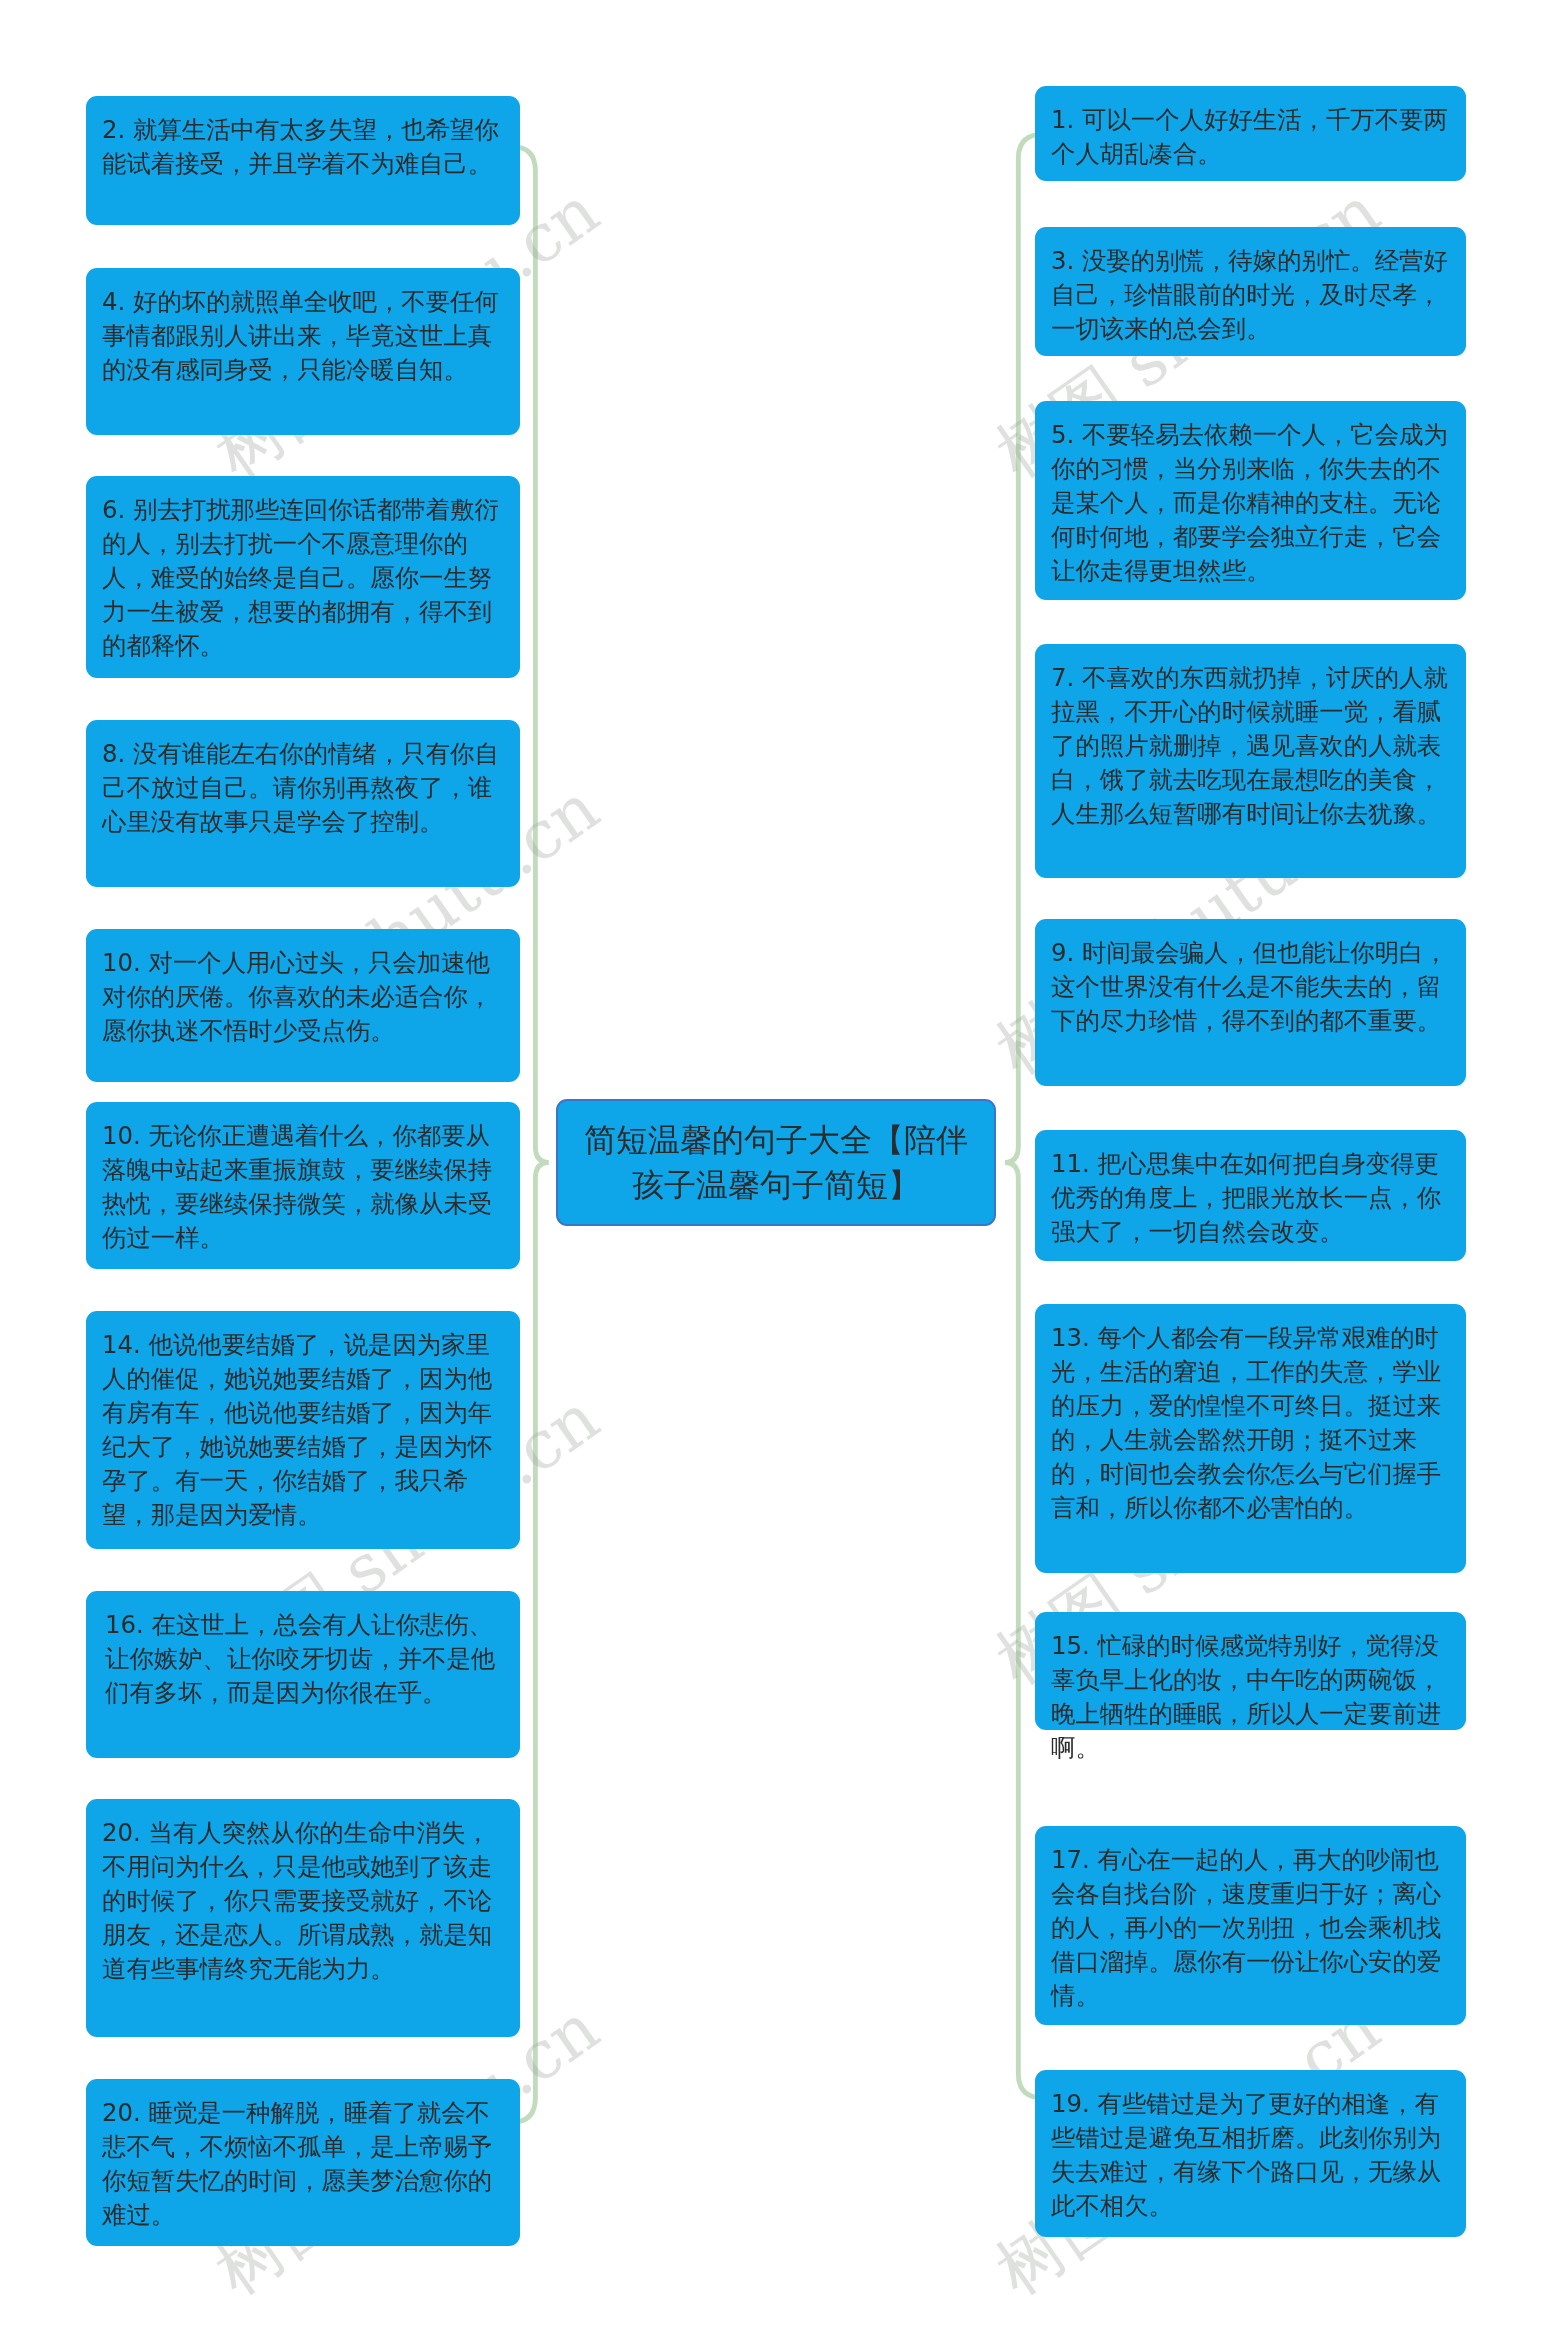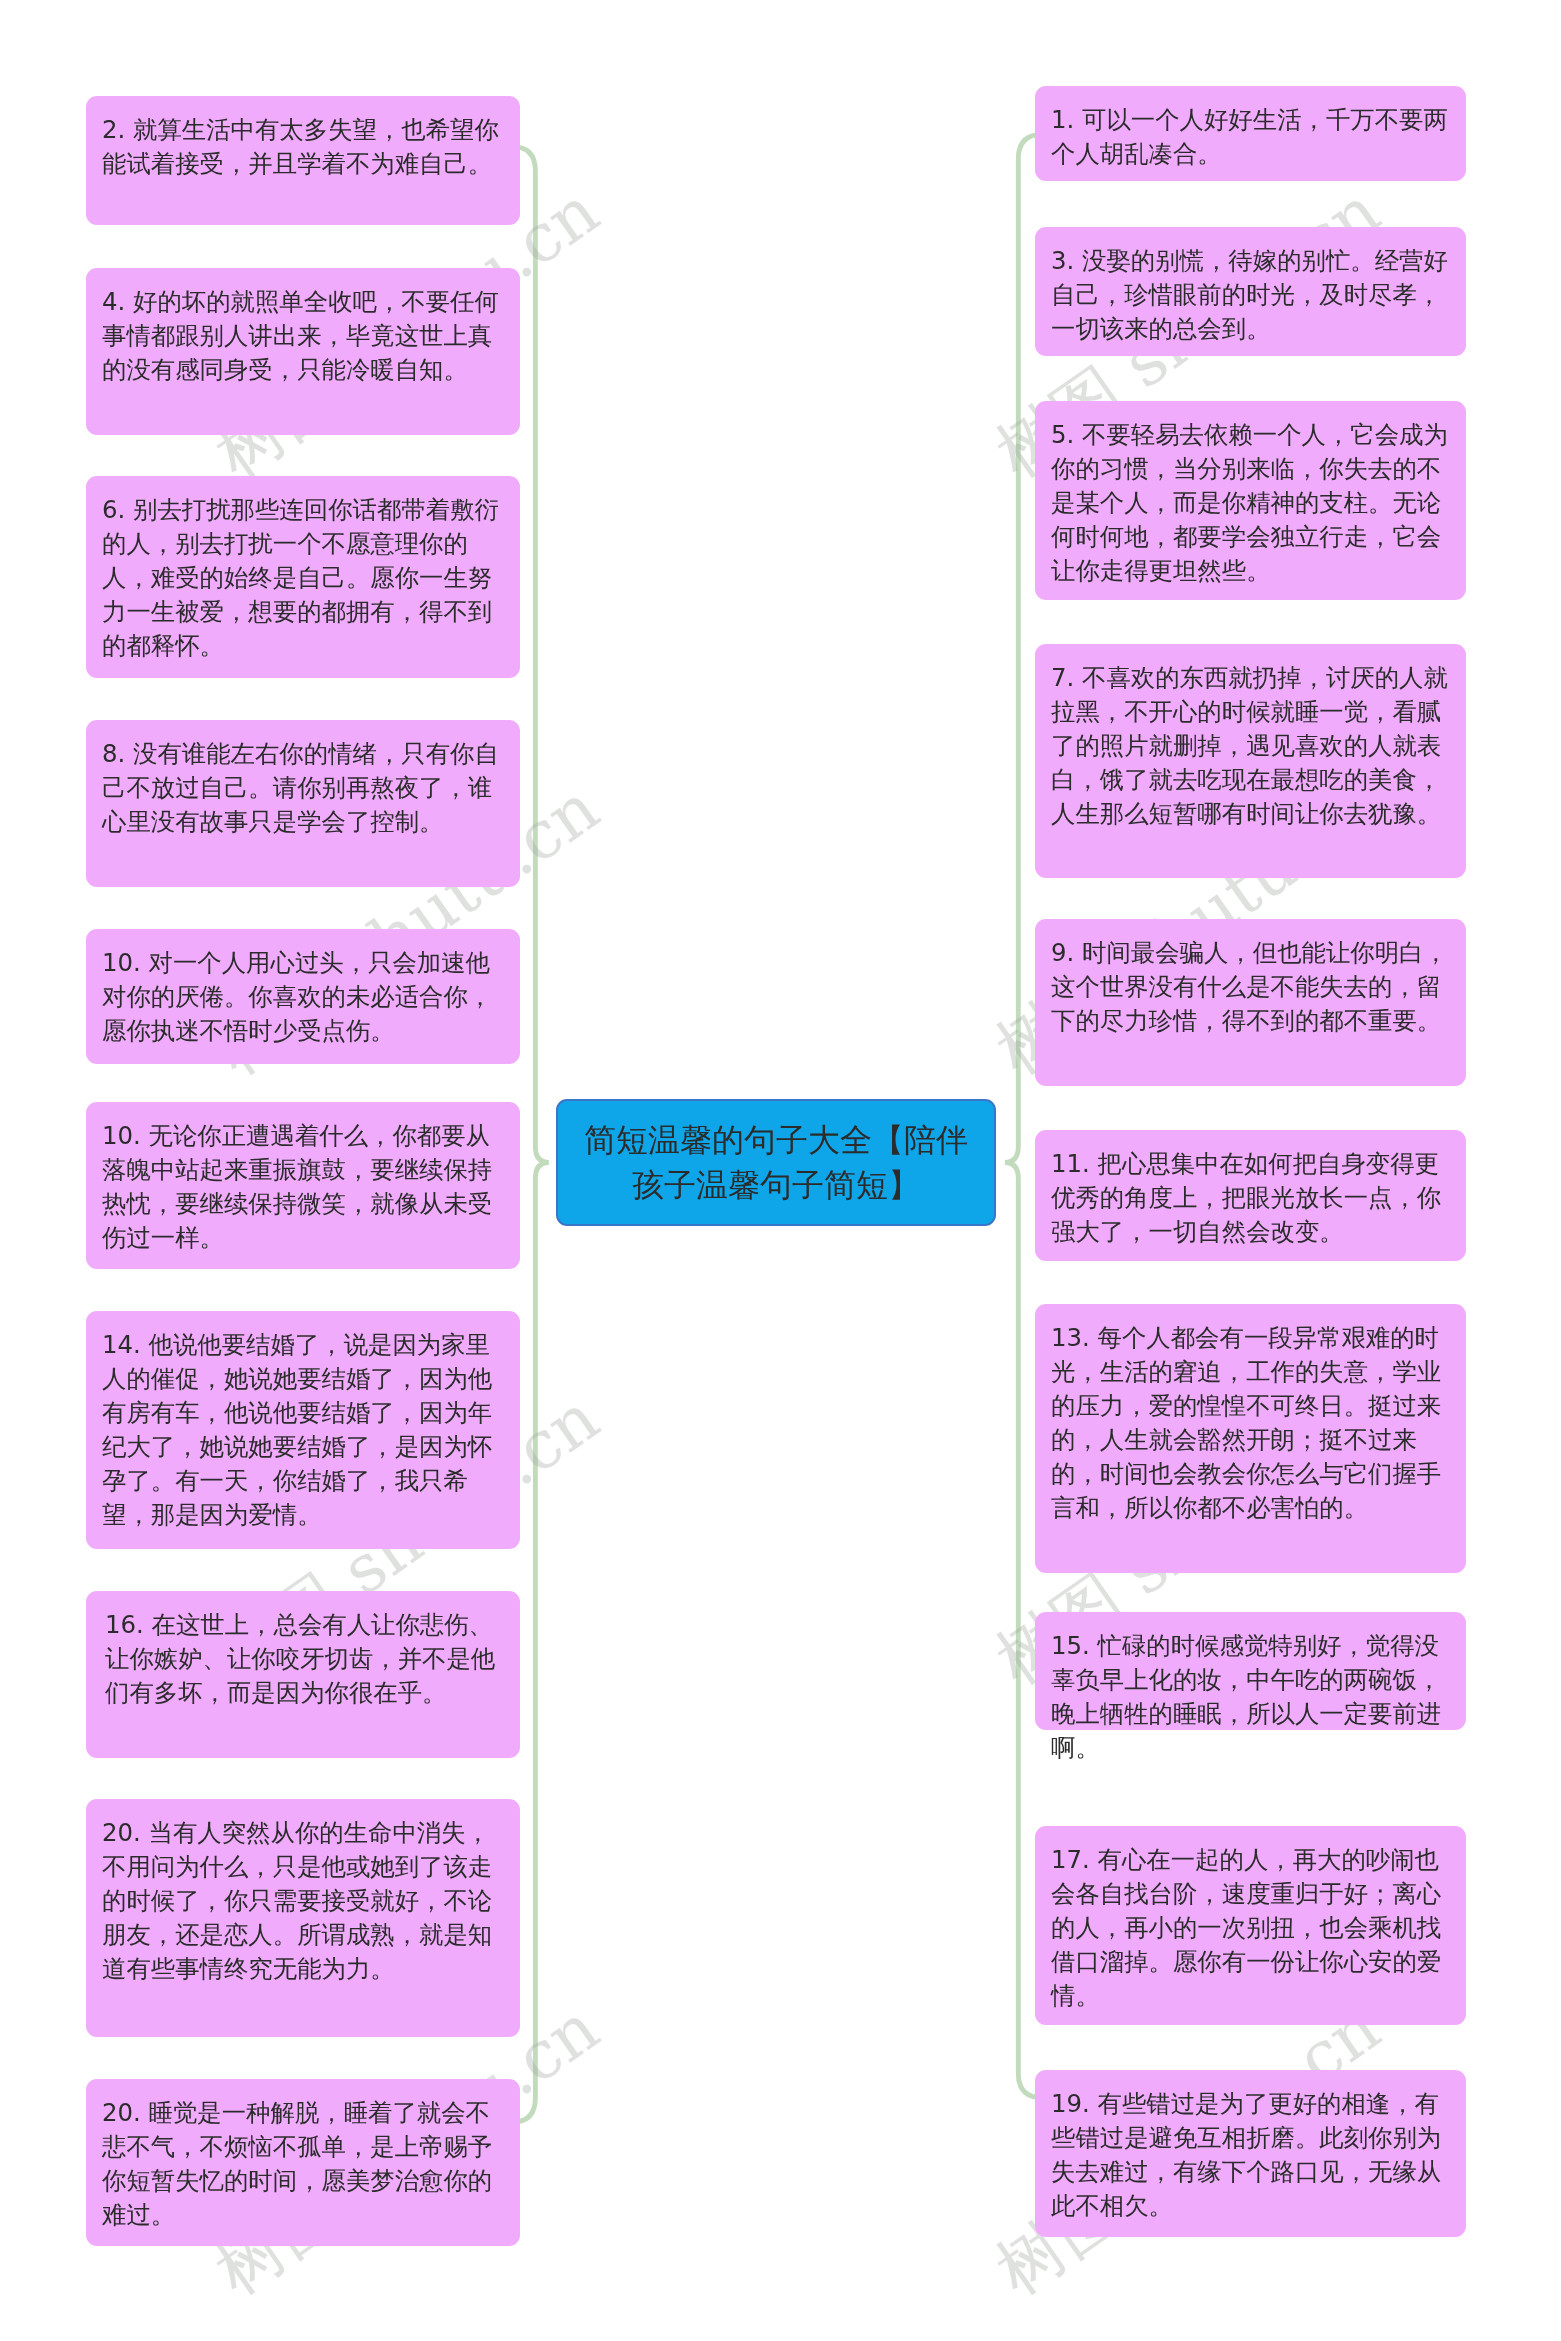--- a/index.html
+++ b/index.html
@@ -1,18 +1,18 @@
 <!DOCTYPE html>
 <html style="font-size:9.8px"><head>
 <meta charset="utf-8">
 <style>
   html, body { margin:0; padding:0; background:#ffffff; }
   body { width:1561px; height:2342px; position:relative; overflow:hidden;
          font-family:"DejaVu Sans","Liberation Sans",sans-serif; }
-  .node { position:absolute; background:#f0abfc; border-radius:11px;
+  .node { position:absolute; background:#0ea5e9; border-radius:11px;
           box-sizing:border-box; padding:17px 16px 0 16px; color:#2b2b2b;
           font-size:24.4px; line-height:34px; }
   .node.left { left:86px; width:434px; }
   .node.right { left:1035px; width:431px; }
   .root { position:absolute; left:556px; top:1099px; width:440px; height:127px;
           background:#0ea5e9; border:2.4px solid #3a77c8; border-radius:11px;
           box-sizing:border-box; display:flex; align-items:center; justify-content:center;
           text-align:center; color:#2b2b2b; font-size:32px; line-height:45px; padding:0 24.4px; }
   svg.lines { position:absolute; left:0; top:0; }
   .wm { position:absolute; color:rgba(160,170,160,0.35); font-family:"DejaVu Serif",serif;
@@ -38,21 +38,21 @@
 <div class="wm" style="left:964px;top:2104px;">树图 shutu.cn</div>
 
 <div class="root">
   <span>简短温馨的句子大全【陪伴孩子温馨句子简短】</span>
 </div>
 
 <div class="node left" style="top:96px;height:129px;"><span>2. 就算生活中有太多失望，也希望你能试着接受，并且学着不为难自己。</span></div>
 <div class="node left" style="top:268px;height:167px;"><span>4. 好的坏的就照单全收吧，不要任何事情都跟别人讲出来，毕竟这世上真的没有感同身受，只能冷暖自知。</span></div>
 <div class="node left" style="top:476px;height:202px;"><span>6. 别去打扰那些连回你话都带着敷衍的人，别去打扰一个不愿意理你的人，难受的始终是自己。愿你一生努力一生被爱，想要的都拥有，得不到的都释怀。</span></div>
 <div class="node left" style="top:720px;height:167px;"><span>8. 没有谁能左右你的情绪，只有你自己不放过自己。请你别再熬夜了，谁心里没有故事只是学会了控制。</span></div>
-<div class="node left" style="top:929px;height:135px;"><span>10. 对一个人用心过头，只会加速他对你的厌倦。你喜欢的未必适合你，愿你执迷不悟时少受点伤。</span></div>
+<div class="node left" style="top:929px;height:153px;"><span>10. 对一个人用心过头，只会加速他对你的厌倦。你喜欢的未必适合你，愿你执迷不悟时少受点伤。</span></div>
 <div class="node left" style="top:1102px;height:167px;"><span>10. 无论你正遭遇着什么，你都要从落魄中站起来重振旗鼓，要继续保持热忱，要继续保持微笑，就像从未受伤过一样。</span></div>
 <div class="node left" style="top:1311px;height:238px;"><span>14. 他说他要结婚了，说是因为家里人的催促，她说她要结婚了，因为他有房有车，他说他要结婚了，因为年纪大了，她说她要结婚了，是因为怀孕了。有一天，你结婚了，我只希望，那是因为爱情。</span></div>
 <div class="node left" style="top:1591px;height:167px;padding-left:19px;"><span>16. 在这世上，总会有人让你悲伤、让你嫉妒、让你咬牙切齿，并不是他们有多坏，而是因为你很在乎。</span></div>
 <div class="node left" style="top:1799px;height:238px;"><span>20. 当有人突然从你的生命中消失，不用问为什么，只是他或她到了该走的时候了，你只需要接受就好，不论朋友，还是恋人。所谓成熟，就是知道有些事情终究无能为力。</span></div>
 <div class="node left" style="top:2079px;height:167px;"><span>20. 睡觉是一种解脱，睡着了就会不悲不气，不烦恼不孤单，是上帝赐予你短暂失忆的时间，愿美梦治愈你的难过。</span></div>
 
 <div class="node right" style="top:86px;height:95px;"><span>1. 可以一个人好好生活，千万不要两个人胡乱凑合。</span></div>
 <div class="node right" style="top:227px;height:129px;"><span>3. 没娶的别慌，待嫁的别忙。经营好自己，珍惜眼前的时光，及时尽孝，一切该来的总会到。</span></div>
 <div class="node right" style="top:401px;height:199px;"><span>5. 不要轻易去依赖一个人，它会成为你的习惯，当分别来临，你失去的不是某个人，而是你精神的支柱。无论何时何地，都要学会独立行走，它会让你走得更坦然些。</span></div>
 <div class="node right" style="top:644px;height:234px;"><span>7. 不喜欢的东西就扔掉，讨厌的人就拉黑，不开心的时候就睡一觉，看腻了的照片就删掉，遇见喜欢的人就表白，饿了就去吃现在最想吃的美食，人生那么短暂哪有时间让你去犹豫。</span></div>

